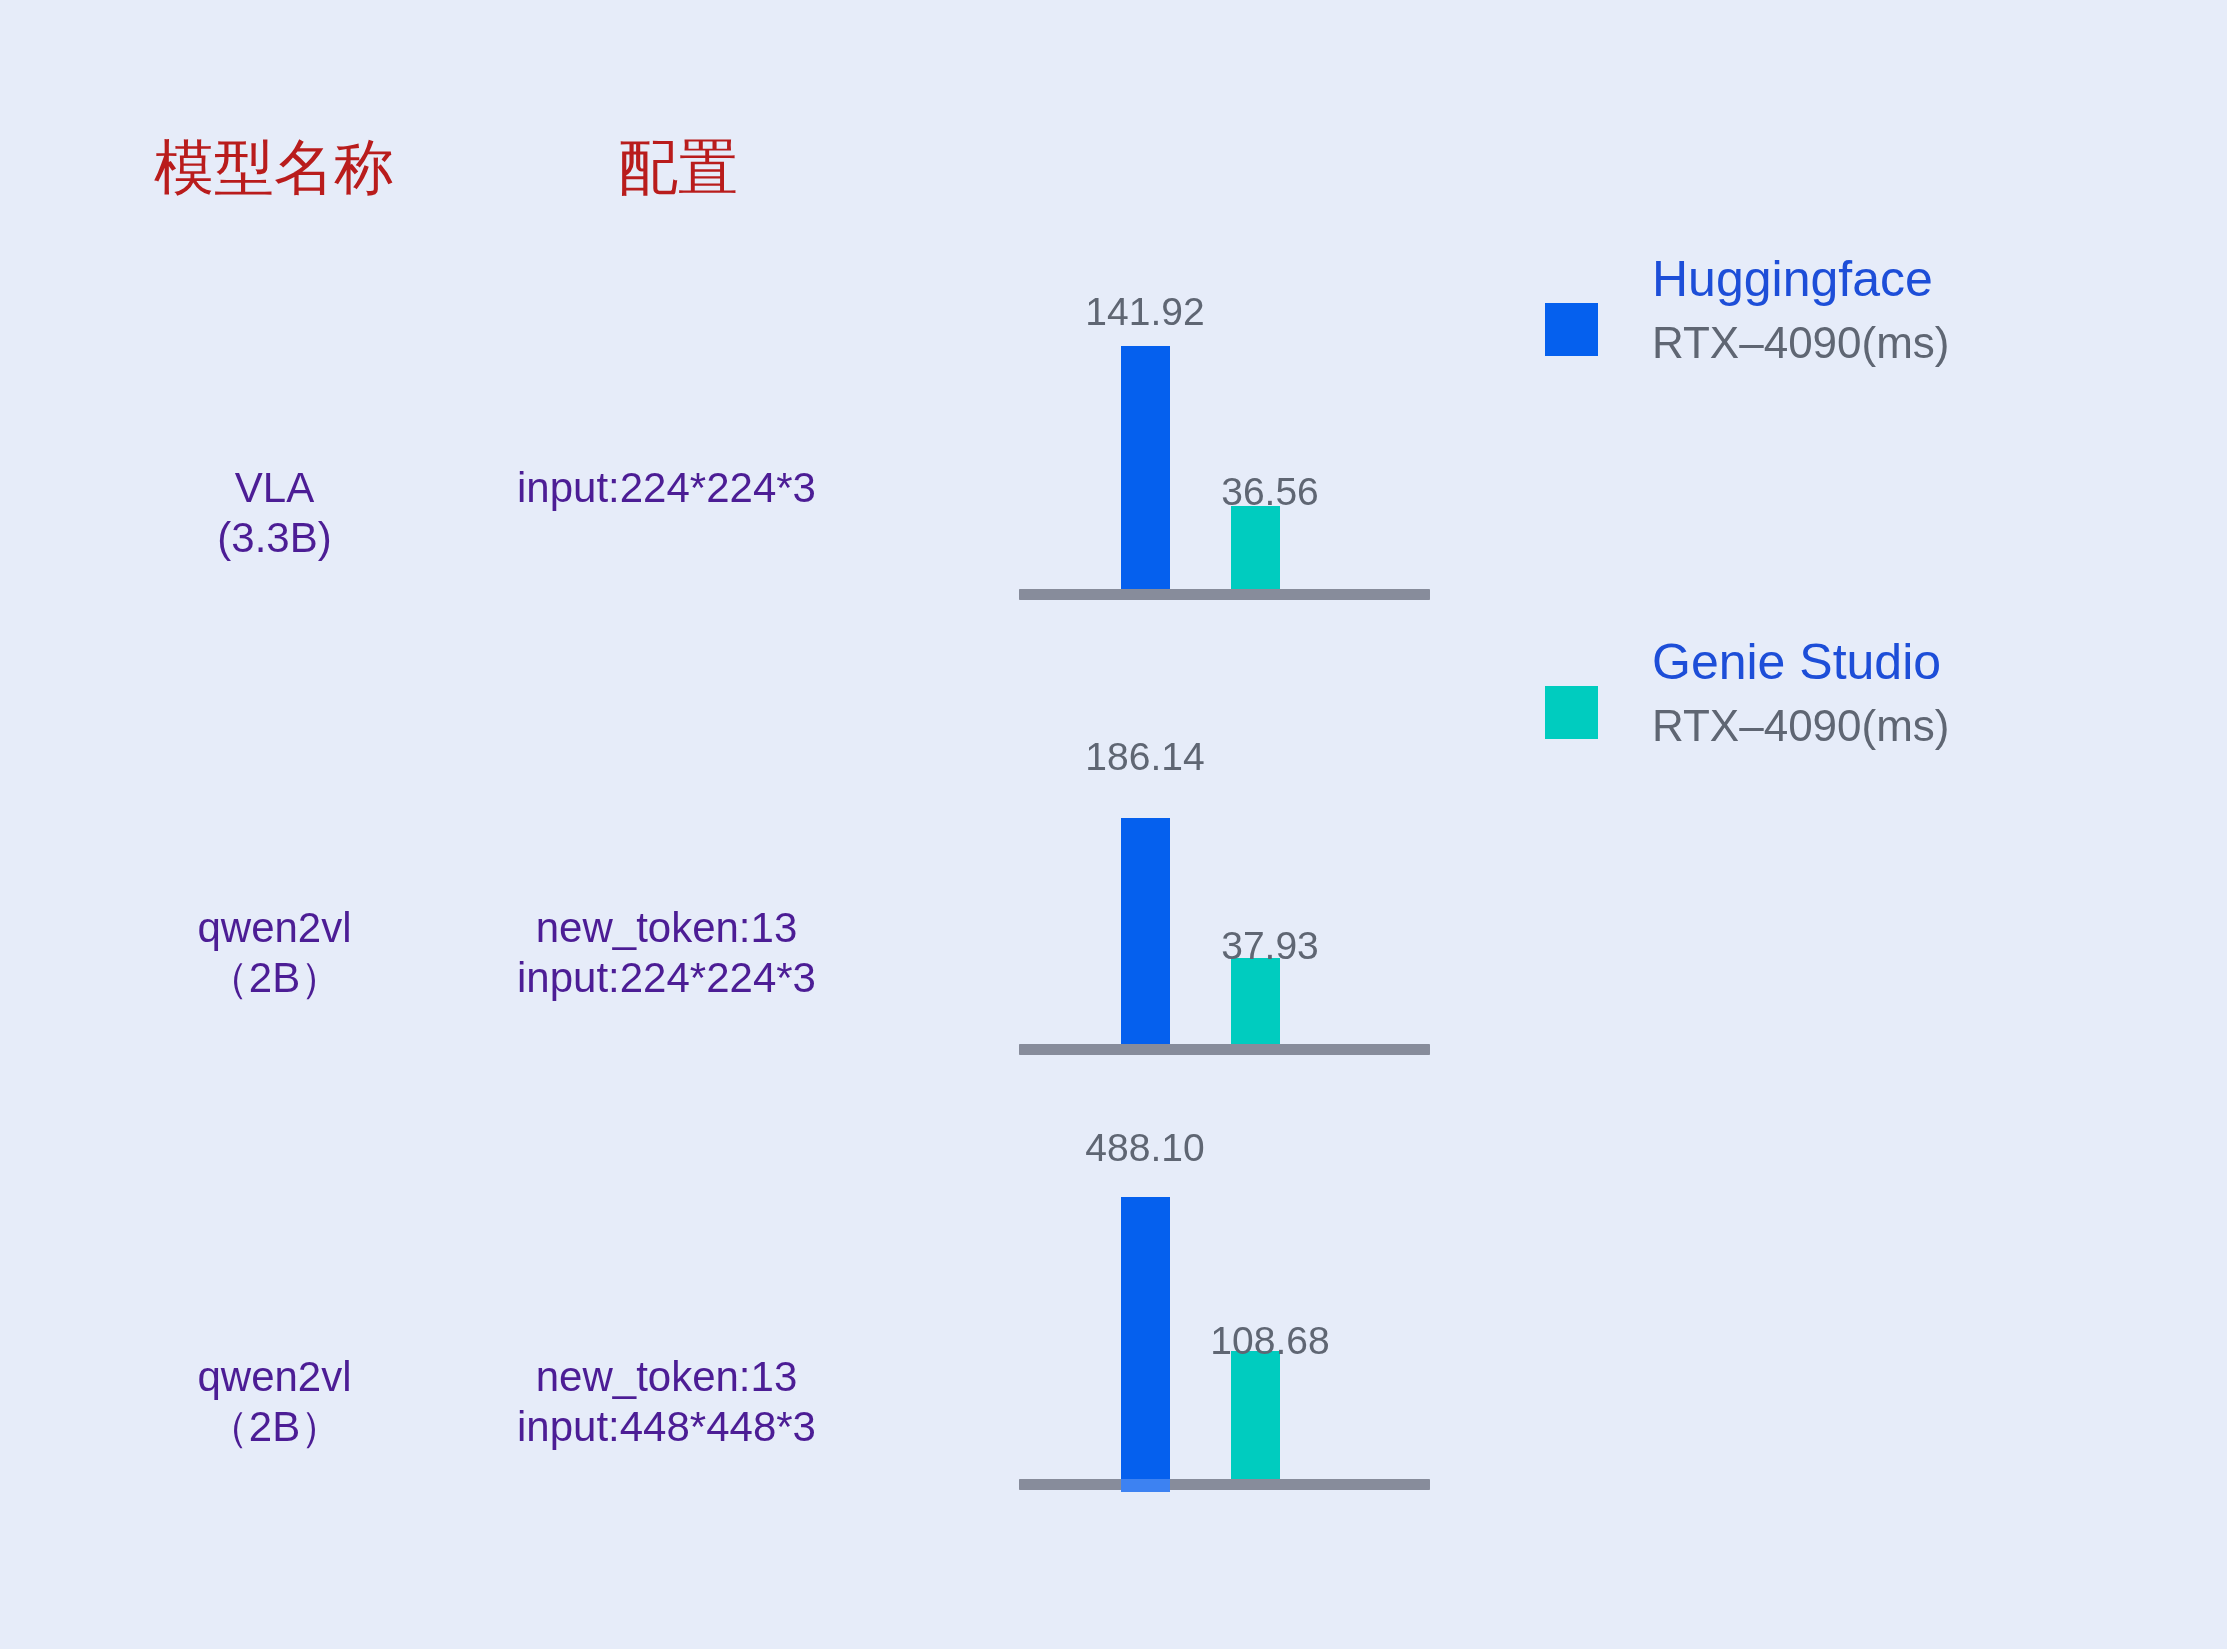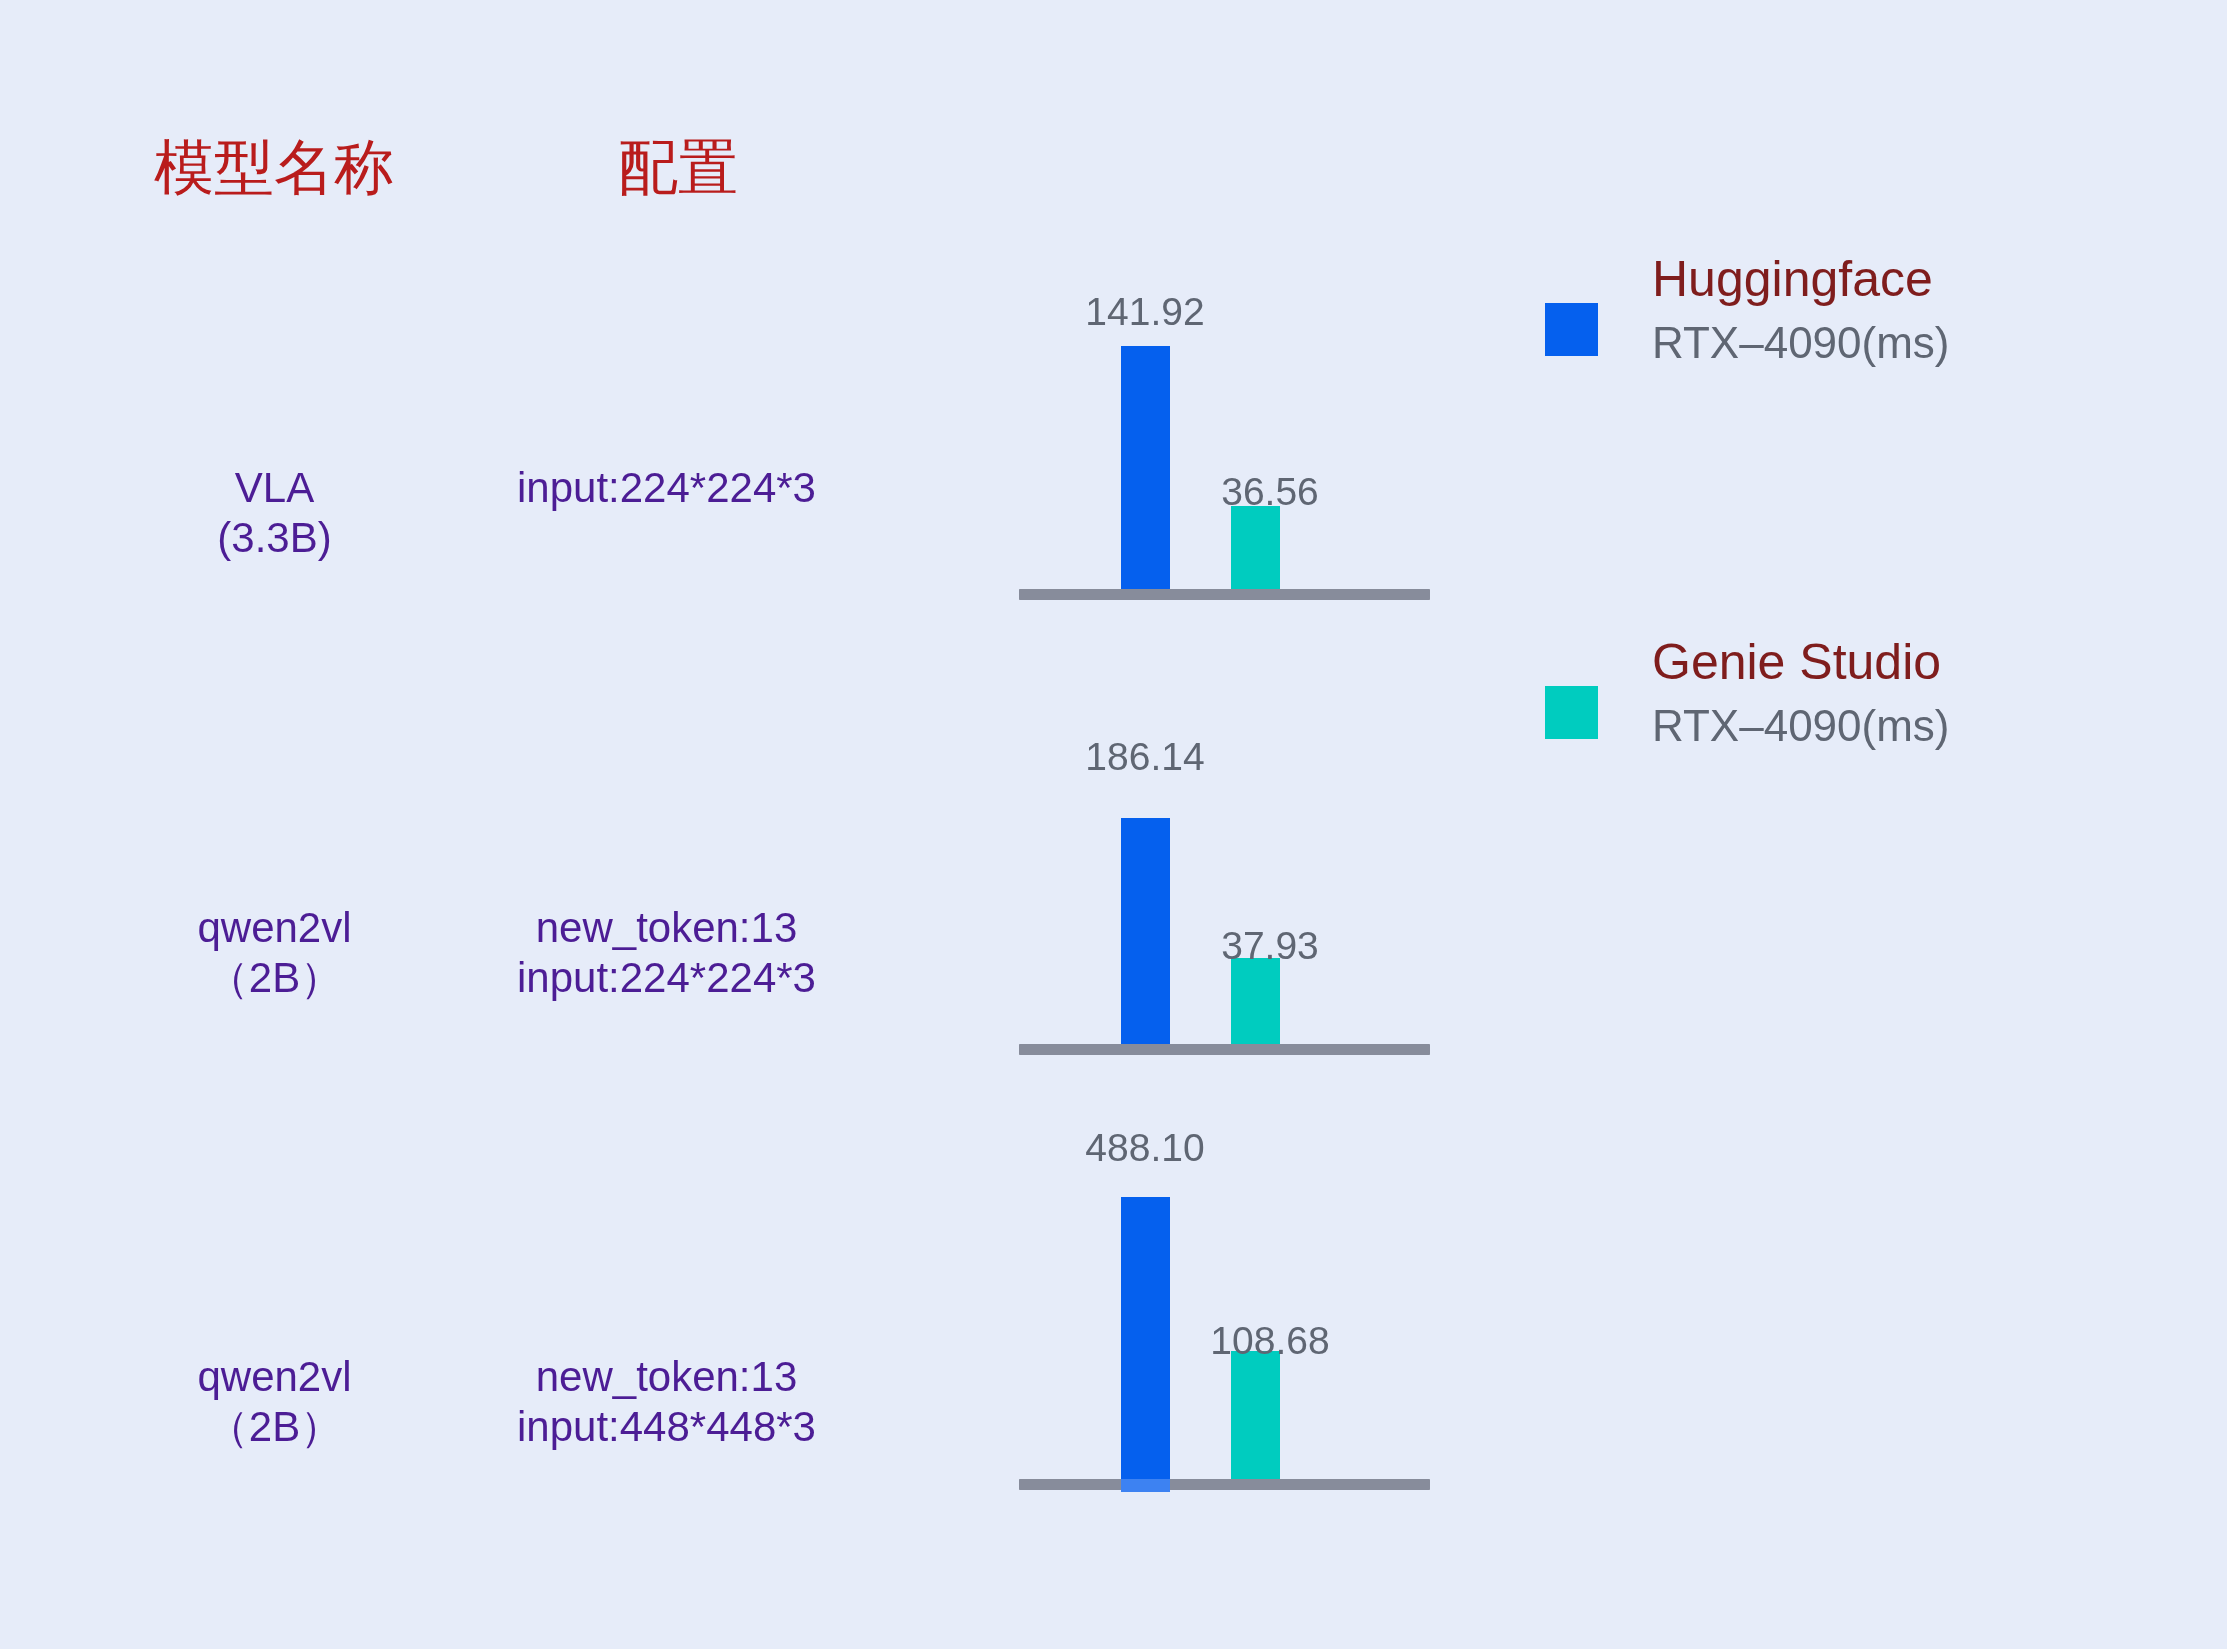--- a/index.html
+++ b/index.html
@@ -182,21 +182,21 @@
   }
   .legend-text {
     position: absolute;
     left: 116px;
     width: 486px;
   }
   .legend-entry-0 .legend-text { top: 19px; }
   .legend-entry-1 .legend-text { top: 198px; }
 
   .legend-title {
-    color: #7f1d1d;
+    color: #1d4ed8;
     font-size: 50px;
     line-height: 1.02;
     white-space: nowrap;
     margin: 0;
   }
   .legend-sub {
     color: #5f6673;
     font-size: 44px;
     line-height: 1.02;
     white-space: nowrap;

